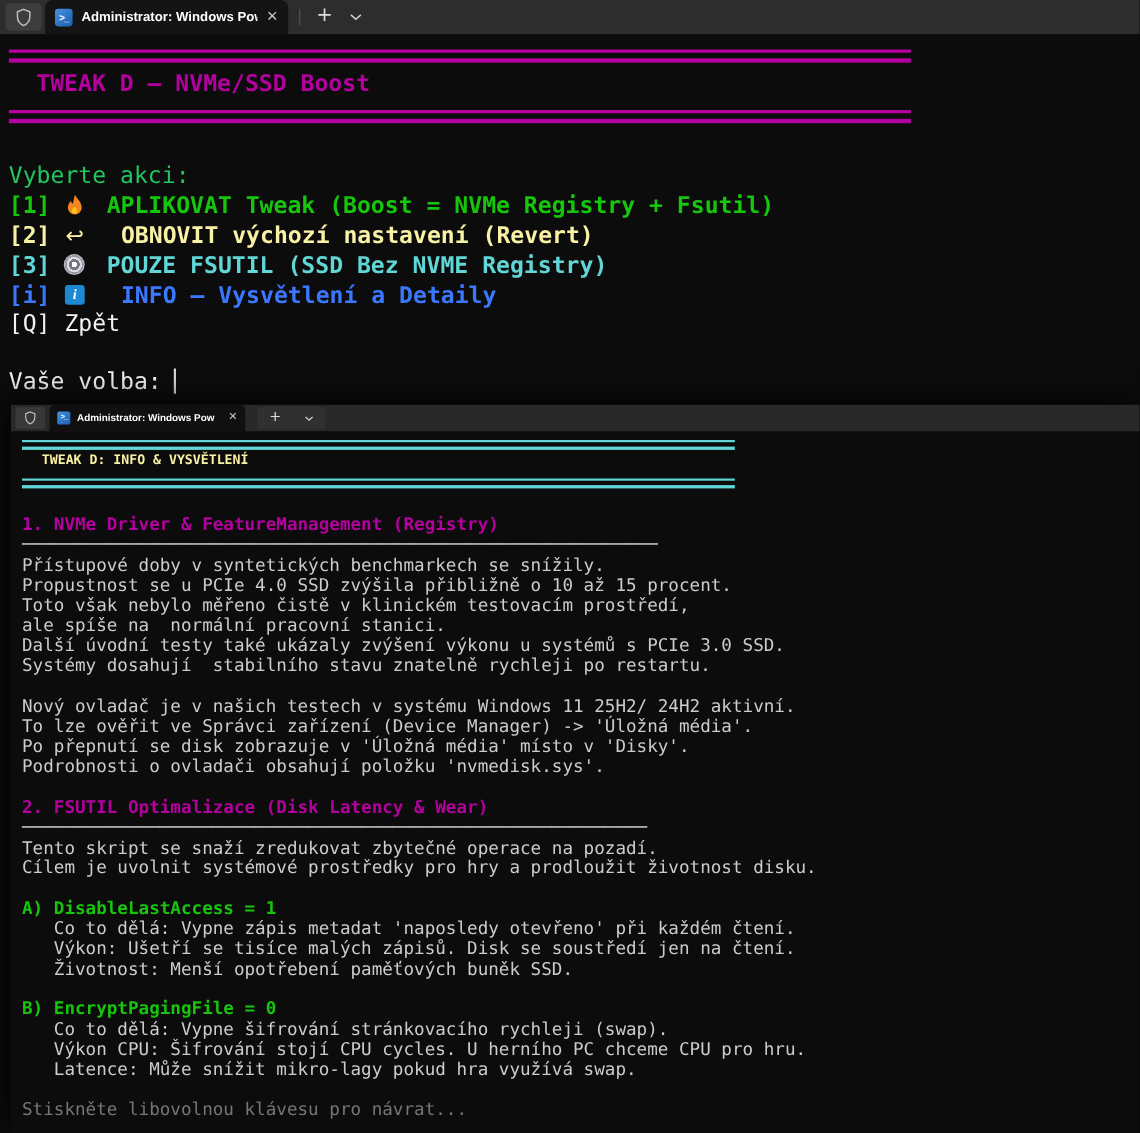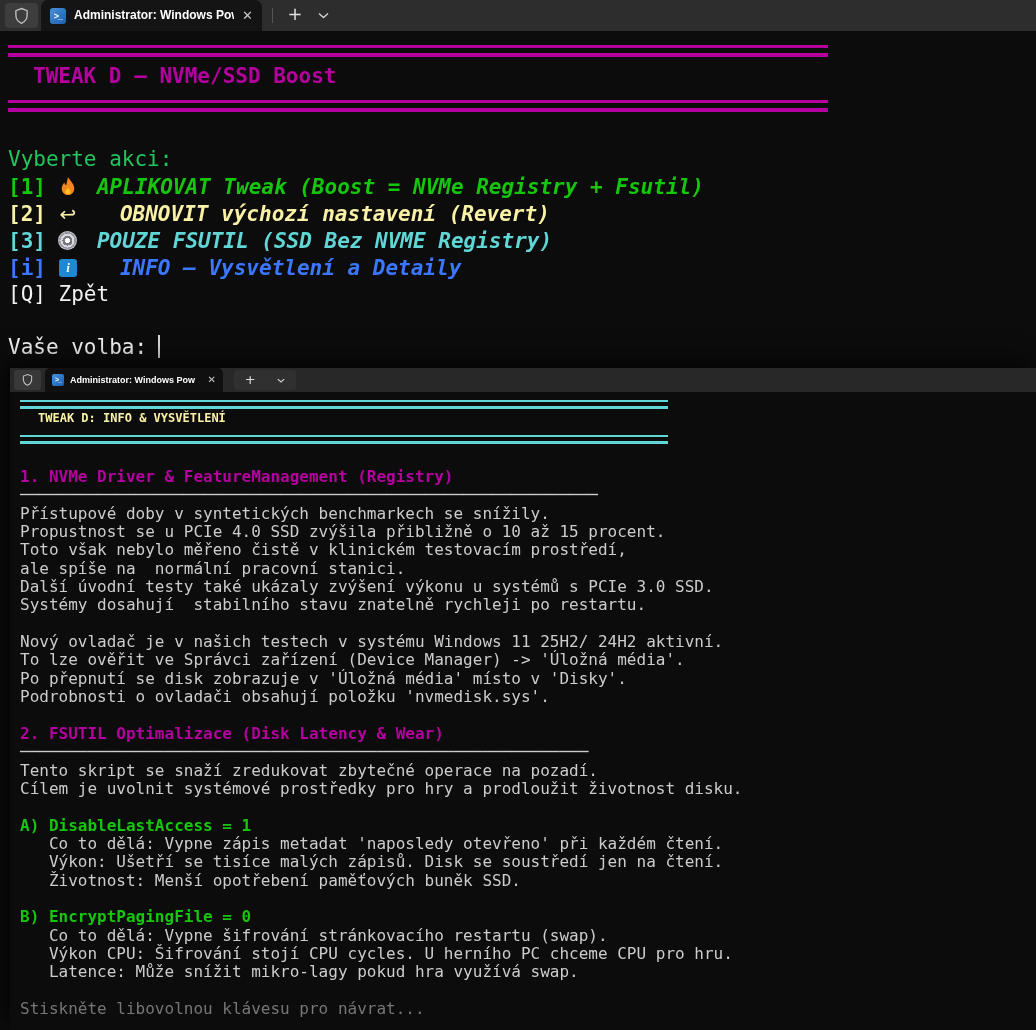--- a/index.html
+++ b/index.html
@@ -21,22 +21,22 @@
   .tab-chevron{position:absolute;left:312px;top:0;width:22px;height:31px;display:flex;align-items:center;justify-content:center;}
 
   
   .dpair{position:absolute;left:8px;width:820px;height:12px;box-sizing:border-box;
     border-top:3px solid #b4009e;border-bottom:4px solid #b4009e;}
   .w1-box-title{position:absolute;left:33px;top:64px;font-size:21px;font-weight:700;color:#b4009e;white-space:pre;}
   .t1{position:absolute;left:8px;font-size:21px;line-height:27px;white-space:pre;color:#22c55e;}
   .menu-row{position:absolute;left:8px;height:27px;display:flex;align-items:center;font-size:21px;font-weight:700;white-space:pre;}
   .menu-key{display:inline-block;}
   .menu-icon{margin-left:10px;width:24px;display:flex;align-items:center;justify-content:center;flex:none;}
-  .menu-label{margin-left:17px;font-style:italic;}
-  .menu-row.wide .menu-label{margin-left:40px;}
+  .menu-label{margin-left:17px;}
+  .menu-row.wide .menu-label{margin-left:30px;}
   .c-green{color:#16c60c}.c-yellow{color:#f9f1a5}.c-cyan{color:#61d6d6}.c-blue{color:#3b78ff}.c-white{color:#f2f2f2;font-weight:400}
   .prompt-row{position:absolute;left:8px;top:335px;height:27px;display:flex;align-items:flex-start;font-size:21px;color:#f2f2f2;white-space:pre;}
   .cursor{width:2px;height:23px;background:#d6d6d6;margin-left:11px;}
 
   .return-glyph{font-family:"DejaVu Sans",sans-serif;font-size:20px;color:#f9f1a5;font-weight:400;}
   .cd{width:19px;height:19px;border-radius:50%;
     background:radial-gradient(circle at 50% 50%, #ffffff 0 2.5px, #77777f 2.5px 5px, #d9d9df 5px 7px, #9999a3 7px 8.5px, #bdbdc6 8.5px 9.5px);}
   .info-badge{width:18px;height:18px;border-radius:3px;background:#1e88d2;color:#fff;
     font:italic 700 13px/18px "Liberation Serif",serif;text-align:center;}
 
@@ -170,19 +170,19 @@
       <div class="tline c-body">───────────────────────────────────────────────────────────</div>
       <div class="tline c-body">Tento skript se snaží zredukovat zbytečné operace na pozadí.</div>
       <div class="tline c-body">Cílem je uvolnit systémové prostředky pro hry a prodloužit životnost disku.</div>
       <div class="tline c-body"> </div>
       <div class="tline c-hgreen">A) DisableLastAccess = 1</div>
       <div class="tline c-body">   Co to dělá: Vypne zápis metadat 'naposledy otevřeno' při každém čtení.</div>
       <div class="tline c-body">   Výkon: Ušetří se tisíce malých zápisů. Disk se soustředí jen na čtení.</div>
       <div class="tline c-body">   Životnost: Menší opotřebení paměťových buněk SSD.</div>
       <div class="tline c-body"> </div>
       <div class="tline c-hgreen">B) EncryptPagingFile = 0</div>
-      <div class="tline c-body">   Co to dělá: Vypne šifrování stránkovacího restartu (swap).</div>
+      <div class="tline c-body">   Co to dělá: Vypne šifrování stránkovacího rychleji (swap).</div>
       <div class="tline c-body">   Výkon CPU: Šifrování stojí CPU cycles. U herního PC chceme CPU pro hru.</div>
       <div class="tline c-body">   Latence: Může snížit mikro-lagy pokud hra využívá swap.</div>
       <div class="tline c-body"> </div>
       <div class="tline c-dim">Stiskněte libovolnou klávesu pro návrat...</div>
     </div>
 </div>
 
 </body></html>

